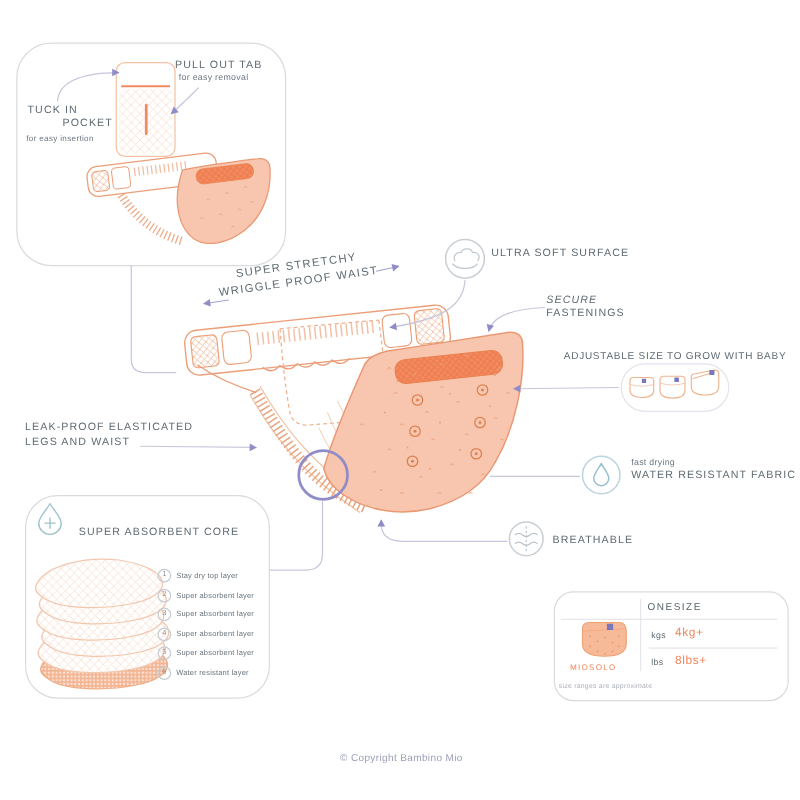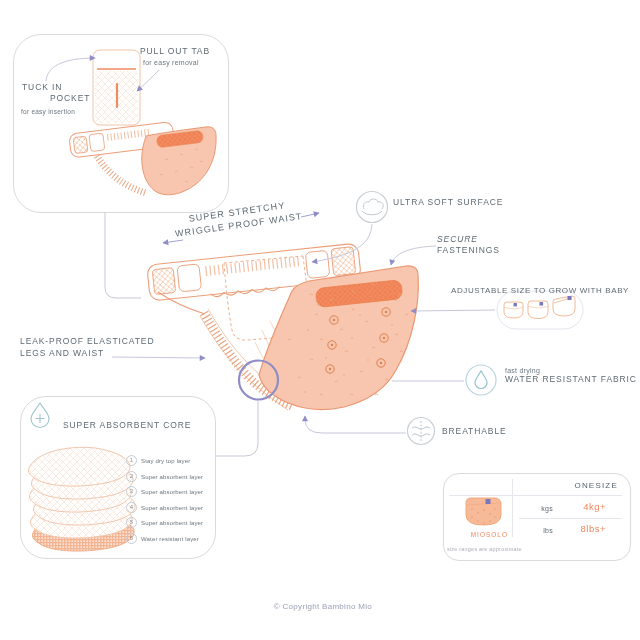--- a/index.html
+++ b/index.html
@@ -13,21 +13,21 @@
   .lbl{position:absolute;z-index:3;color:#5E6A72;font-size:8.5px;letter-spacing:.9px;
        line-height:11px;white-space:nowrap;}
   .sub{font-size:7px;letter-spacing:.25px;color:#6B7680;}
   .tiny{font-size:6px;letter-spacing:.15px;color:#6A757D;}
   .rot{transform:rotate(-8deg);transform-origin:center;text-align:center;font-size:9px;
        letter-spacing:1.1px;line-height:13px;}
   .numcircle{position:absolute;z-index:3;width:9px;height:9px;border:1px solid #C6CCD2;
        border-radius:50%;font-size:6px;line-height:9px;text-align:center;color:#8A949B;}
   .orange{color:#F0875C;}
   .gridline{position:absolute;background:#E6E6EC;z-index:3;}
-  .center{text-align:right;}
+  .center{text-align:left;}
 </style>
 </head>
 <body>
 
 <div class="canvas">
 
   <div class="box box-inset"></div>
   <div class="box box-core"></div>
   <div class="box box-size"></div>
 
@@ -229,21 +229,21 @@
   <div class="lbl rot" style="left:146px;top:206px;width:184px;">
     <div>SUPER STRETCHY</div>
     <div>WRIGGLE PROOF WAIST</div>
   </div>
 
   <div class="lbl" style="left:393px;top:197px;">ULTRA SOFT SURFACE</div>
 
   <div class="lbl" style="left:437px;top:234px;font-style:italic;">SECURE</div>
   <div class="lbl" style="left:437px;top:245px;">FASTENINGS</div>
 
-  <div class="lbl" style="left:451px;top:279px;font-size:8px;letter-spacing:.6px;margin-top:6px;">ADJUSTABLE SIZE TO GROW WITH BABY</div>
+  <div class="lbl" style="left:451px;top:279px;font-size:8px;letter-spacing:.6px;">ADJUSTABLE SIZE TO GROW WITH BABY</div>
 
   <div class="lbl sub" style="left:505px;top:365px;">fast drying</div>
   <div class="lbl" style="left:505px;top:374px;">WATER RESISTANT FABRIC</div>
 
   <div class="lbl" style="left:442px;top:426px;">BREATHABLE</div>
 
   <div class="lbl" style="left:20px;top:336px;">LEAK-PROOF ELASTICATED</div>
   <div class="lbl" style="left:20px;top:348px;">LEGS AND WAIST</div>
 
   <div class="lbl" style="left:63px;top:410px;margin-top:10px;">SUPER ABSORBENT CORE</div>

